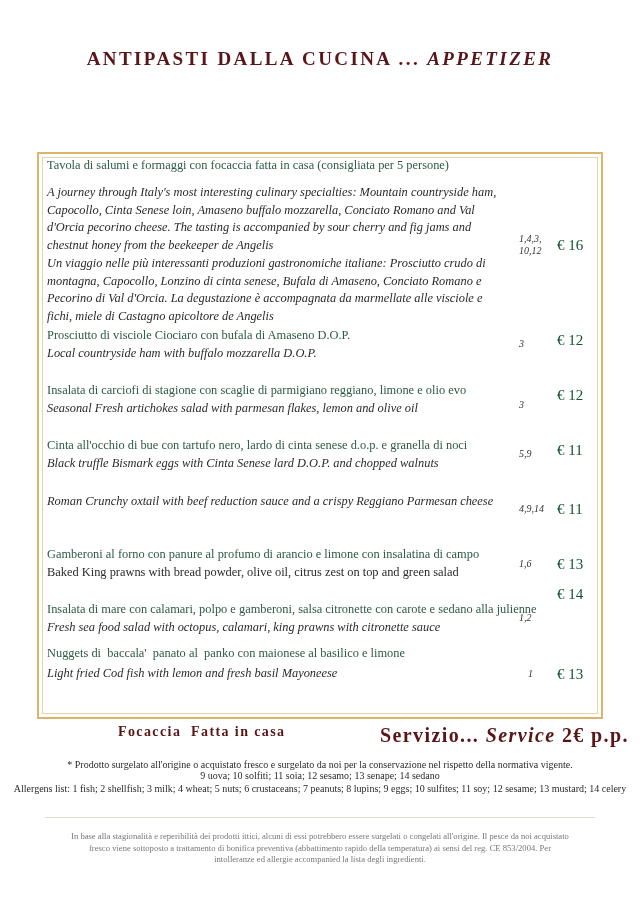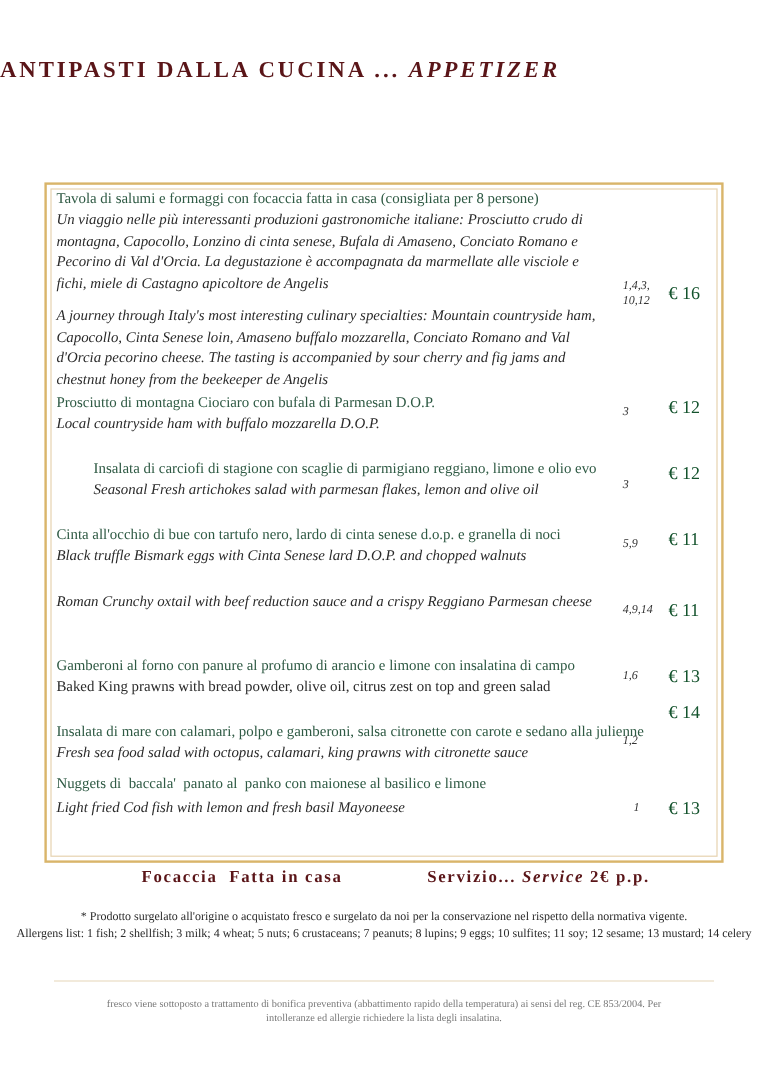--- a/index.html
+++ b/index.html
@@ -1,65 +1,65 @@
 <!DOCTYPE html>
 <html><head>
 <meta charset="utf-8">
 <style>
   html, body { margin:0; padding:0; background:#ffffff; }
   body { width:640px; height:905px; position:relative; overflow:hidden; font-family:"Liberation Serif", serif; color:#2a2a2a; }
-  .title { position:absolute; top:48px; left:0; width:640px; font-size:19px; font-weight:bold; letter-spacing:2.4px; color:#5a1518; }
+  .title { position:absolute; top:48px; left:0; width:640px; text-align:center; font-size:19px; font-weight:bold; letter-spacing:2.4px; color:#5a1518; }
   .title .it { font-style:italic; }
   .frame-outer { position:absolute; left:37px; top:152px; width:562px; height:563px; border:2px solid #d9b56a; box-sizing:content-box; }
   .frame-inner { position:absolute; left:42px; top:157px; width:554px; height:555px; border:1px solid #e6d3b0; }
   .item { position:absolute; left:47px; width:560px; }
   .it-name { font-size:12.4px; color:#2f5a44; line-height:17px; white-space:nowrap; }
   .it-desc { font-size:12.4px; color:#2a2a2a; font-style:italic; line-height:17.5px; width:460px; }
   .it-desc.plain { font-style:normal; }
   .it-desc.wide { width:475px; white-space:nowrap; }
   .allerg { position:absolute; left:519px; font-size:10px; font-style:italic; color:#333; line-height:12px; }
   .price { position:absolute; left:557px; font-size:15px; color:#14532d; }
   .footer-left { position:absolute; top:724px; left:118px; font-size:14px; font-weight:bold; letter-spacing:1.4px; color:#5a1518; }
-  .footer-right { position:absolute; top:724px; left:356px; font-size:14px; font-weight:bold; letter-spacing:1.4px; color:#5a1518; }
+  .footer-right { position:absolute; top:724px; left:380px; font-size:20px; font-weight:bold; letter-spacing:1.4px; color:#5a1518; }
   .footer-right .it { font-style:italic; }
   .notes { position:absolute; top:760px; left:0; width:640px; text-align:center; font-size:10px; line-height:10.5px; color:#2a2a2a; }
   .notes .gap { height:3px; }
   .hr { position:absolute; top:817px; left:45px; width:550px; height:1px; background:#eadcc4; }
   .disclaimer { position:absolute; top:831px; left:40px; width:560px; text-align:center; font-size:8.6px; line-height:11.5px; color:#777; }
 </style>
 </head>
 <body>
 
 <div class="title">
   <span>ANTIPASTI DALLA CUCINA ...</span>
   <span class="it">APPETIZER</span>
 </div>
 
 <div class="frame-outer"></div>
 <div class="frame-inner"></div>
 
 <div class="item" style="top:157px;">
-  <div class="it-name">Tavola di salumi e formaggi con focaccia fatta in casa (consigliata per 8 persone)</div>
+  <div class="it-name">Tavola di salumi e formaggi con focaccia fatta in casa (consigliata per 5 persone)</div>
+  <div class="it-desc" style="margin-top:10px;">A journey through Italy's most interesting culinary specialties: Mountain countryside ham, Capocollo, Cinta Senese loin, Amaseno buffalo mozzarella, Conciato Romano and Val d'Orcia pecorino cheese. The tasting is accompanied by sour cherry and fig jams and chestnut honey from the beekeeper de Angelis</div>
   <div class="it-desc" style="margin-top:1px;">Un viaggio nelle più interessanti produzioni gastronomiche italiane: Prosciutto crudo di montagna, Capocollo, Lonzino di cinta senese, Bufala di Amaseno, Conciato Romano e Pecorino di Val d'Orcia. La degustazione è accompagnata da marmellate alle visciole e fichi, miele di Castagno apicoltore de Angelis</div>
-  <div class="it-desc" style="margin-top:10px;">A journey through Italy's most interesting culinary specialties: Mountain countryside ham, Capocollo, Cinta Senese loin, Amaseno buffalo mozzarella, Conciato Romano and Val d'Orcia pecorino cheese. The tasting is accompanied by sour cherry and fig jams and chestnut honey from the beekeeper de Angelis</div>
 </div>
 <div class="allerg" style="top:233px;">
   <div>1,4,3,</div>
   <div>10,12</div>
 </div>
 <div class="price" style="top:237px;">€ 16</div>
 
 <div class="item" style="top:327px;">
-  <div class="it-name">Prosciutto di montagna Ciociaro con bufala di Parmesan D.O.P.</div>
+  <div class="it-name">Prosciutto di visciole Ciociaro con bufala di Amaseno D.O.P.</div>
   <div class="it-desc" style="margin-top:1px;">Local countryside ham with buffalo mozzarella D.O.P.</div>
 </div>
 <div class="allerg" style="top:338px;">3</div>
 <div class="price" style="top:332px;">€ 12</div>
 
-<div class="item" style="top:382px;margin-left:31px;">
+<div class="item" style="top:382px;">
   <div class="it-name">Insalata di carciofi di stagione con scaglie di parmigiano reggiano, limone e olio evo</div>
   <div class="it-desc wide" style="margin-top:1px;">Seasonal Fresh artichokes salad with parmesan flakes, lemon and olive oil</div>
 </div>
 <div class="allerg" style="top:399px;">3</div>
 <div class="price" style="top:387px;">€ 12</div>
 
 <div class="item" style="top:437px;">
   <div class="it-name">Cinta all'occhio di bue con tartufo nero, lardo di cinta senese d.o.p. e granella di noci</div>
   <div class="it-desc wide" style="margin-top:1px;">Black truffle Bismark eggs with Cinta Senese lard D.O.P. and chopped walnuts</div>
 </div>
@@ -95,22 +95,24 @@
 
 <div class="footer-left" style="white-space:pre;">Focaccia  Fatta in casa</div>
 <div class="footer-right">
   <span>Servizio...</span>
   <span class="it">Service</span>
   <span>2€ p.p.</span>
 </div>
 
 <div class="notes">
   <div>* Prodotto surgelato all'origine o acquistato fresco e surgelato da noi per la conservazione nel rispetto della normativa vigente.</div>
+  <div>9 uova; 10 solfiti; 11 soia; 12 sesamo; 13 senape; 14 sedano</div>
   <div class="gap"></div>
   <div>Allergens list: 1 fish; 2 shellfish; 3 milk; 4 wheat; 5 nuts; 6 crustaceans; 7 peanuts; 8 lupins; 9 eggs; 10 sulfites; 11 soy; 12 sesame; 13 mustard; 14 celery</div>
 </div>
 
 <div class="hr"></div>
 
 <div class="disclaimer">
+  <div>In base alla stagionalità e reperibilità dei prodotti ittici, alcuni di essi potrebbero essere surgelati o congelati all'origine. Il pesce da noi acquistato</div>
   <div>fresco viene sottoposto a trattamento di bonifica preventiva (abbattimento rapido della temperatura) ai sensi del reg. CE 853/2004. Per</div>
-  <div>intolleranze ed allergie richiedere la lista degli insalatina.</div>
+  <div>intolleranze ed allergie accompanied la lista degli ingredienti.</div>
 </div>
 
 </body></html>

